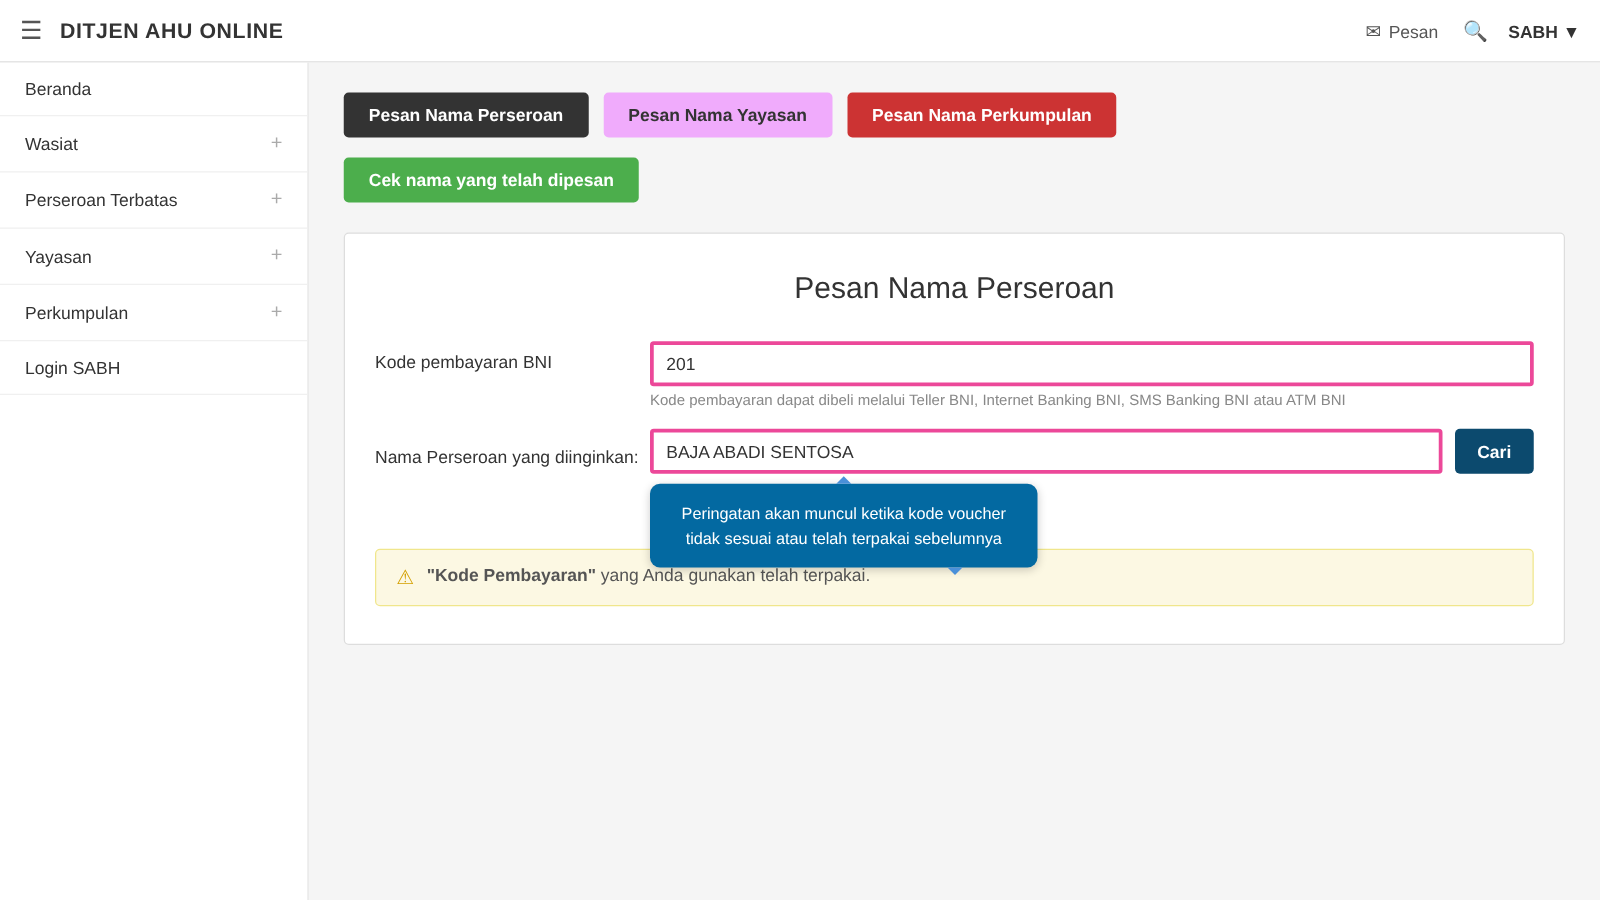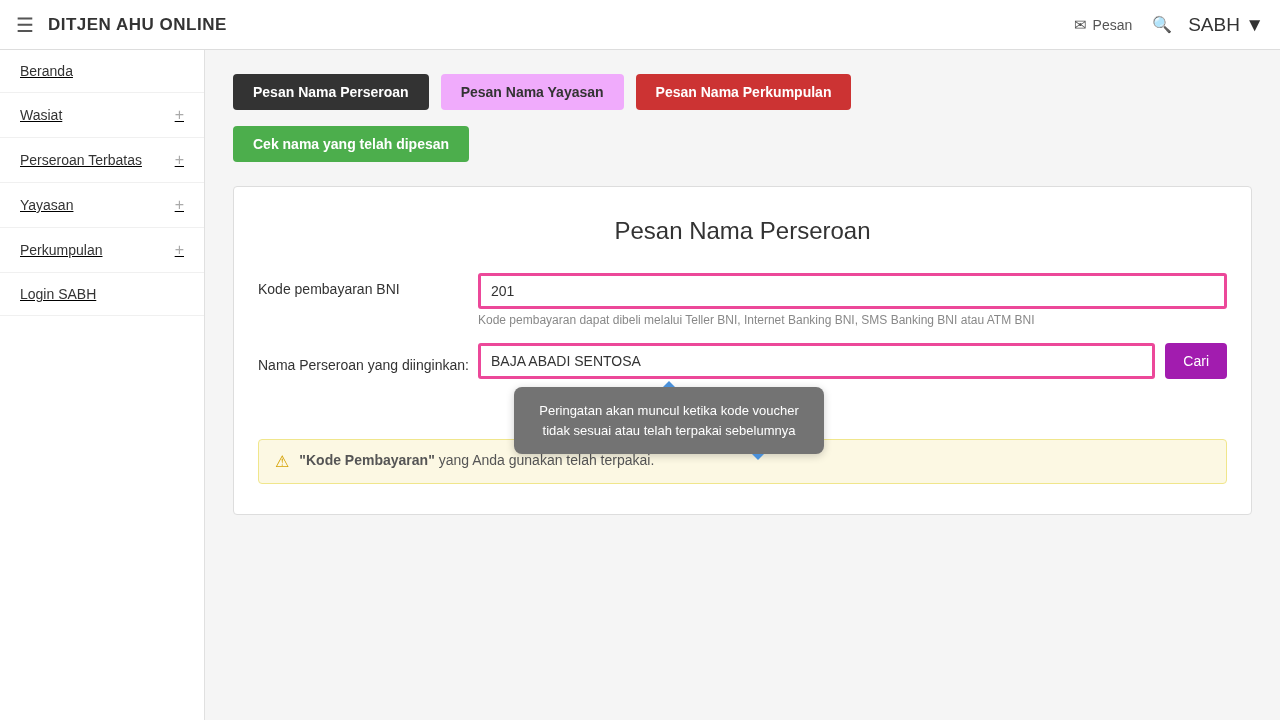--- a/index.html
+++ b/index.html
@@ -9,29 +9,29 @@
     .header {
       display: flex; align-items: center; background: #fff;
       padding: 0 16px; height: 50px; border-bottom: 1px solid #ddd;
       flex-shrink: 0;
     }
     .header-menu-icon { font-size: 20px; margin-right: 14px; cursor: pointer; color: #555; }
     .header-title { font-size: 17px; font-weight: bold; color: #333; letter-spacing: 0.5px; flex: 1; }
     .header-pesan { display: flex; align-items: center; gap: 6px; color: #555; font-size: 14px; margin-right: 20px; }
     .header-right { display: flex; align-items: center; gap: 16px; }
     .header-search-icon { color: #777; font-size: 16px; cursor: pointer; }
-    .header-user { color: #333; font-size: 19px; cursor: pointer; }
+    .header-user { color: #333; font-size: 14px; cursor: pointer; font-weight: bold; }
 
     
     .layout { display: flex; flex: 1; overflow: hidden; }
 
     
     .sidebar {
-      width: 205px; background: #fff; border-right: 1px solid #e0e0e0;
-      flex-shrink: 0; overflow-y: auto; text-decoration: underline;
+      width: 247px; background: #fff; border-right: 1px solid #e0e0e0;
+      flex-shrink: 0; overflow-y: auto;
     }
     .sidebar-item {
       display: flex; align-items: center; justify-content: space-between;
       padding: 13px 20px; cursor: pointer; color: #333; font-size: 14px;
       border-bottom: 1px solid #f0f0f0;
     }
     .sidebar-plus { color: #aaa; font-size: 16px; }
 
     
     .main {
@@ -41,21 +41,21 @@
     
     .btn-row { display: flex; gap: 12px; flex-wrap: wrap; margin-bottom: 16px; }
     .btn {
       padding: 10px 20px; border: none; border-radius: 4px; cursor: pointer;
       font-size: 14px; font-weight: bold; color: #fff;
     }
     .btn-dark { background: #333; }
     .btn-yellow { background: #f0abfc; color: #333; }
     .btn-red-orange { background: #cc3333; }
     .btn-green { background: #4cae4c; }
-    .btn-search { background: #a21caf; padding: 8px 18px; font-size: 14px; font-weight: normal; color: #fff; border: none; border-radius: 4px; cursor: pointer; }
+    .btn-search { background: #0c4a6e; padding: 8px 18px; font-size: 14px; font-weight: bold; color: #fff; border: none; border-radius: 4px; cursor: pointer; }
 
     
     .form-section {
       background: #fff; border: 1px solid #ddd; border-radius: 4px;
       padding: 30px 24px 30px 24px;
     }
     .form-title {
       text-align: center; font-size: 24px; font-weight: normal; color: #333;
       margin-bottom: 28px;
     }
@@ -70,25 +70,24 @@
       width: 100%; padding: 7px 10px; border: 3px solid #ec4899; border-radius: 3px;
       font-size: 14px; color: #333; outline: none;
     }
     .form-hint {
       font-size: 12px; color: #888; margin-top: 4px;
     }
 
     
     .tooltip-bubble {
       position: absolute; left: 0; top: 44px; z-index: 10;
-      background: #737373; color: #fff; border-radius: 8px;
+      background: #0369a1; color: #fff; border-radius: 8px;
       padding: 14px 18px; font-size: 13px; text-align: center;
       max-width: 320px; line-height: 1.5;
       box-shadow: 0 2px 8px rgba(0,0,0,0.2);
-      margin-left: 36px;
     }
     .tooltip-bubble::before {
       content: '';
       position: absolute; top: -12px; left: 50%; transform: translateX(-50%);
       border: 6px solid transparent;
       border-bottom-color: #4a90d9;
     }
     
     .tooltip-bubble::after {
       content: '';

